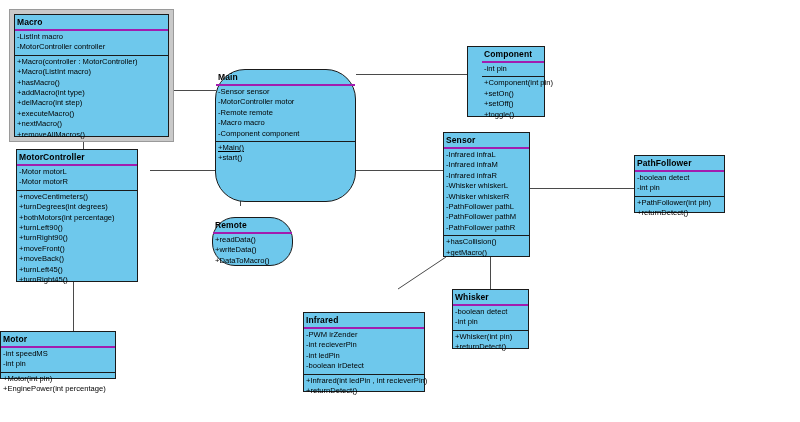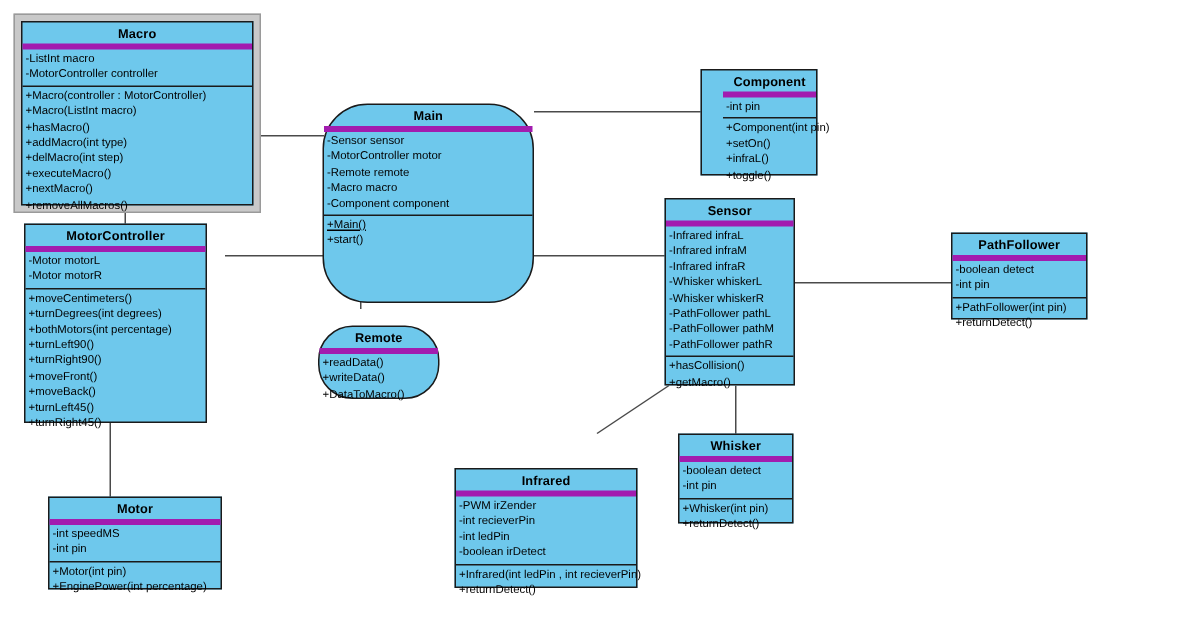--- a/index.html
+++ b/index.html
@@ -17,26 +17,25 @@
   }
   
   .umlclass {
     position: absolute;
     box-sizing: border-box;
     background: #6ec8ec;
     border: 1px solid #1a1a1a;
     z-index: 5;
   }
   .cls-title {
-    text-align: center;
     font-size: 8.5px;
     font-weight: bold;
     color: #000000;
     padding: 2px 2px 2px 2px;
-    border-bottom: 4px solid #a21caf;
+    border-bottom: 2px solid #a21caf;
     line-height: 10px;
     letter-spacing: 0.1px;
   }
   .cls-section {
     padding: 1px 2px 2px 2px;
     border-bottom: 1px solid #1a1a1a;
   }
   .cls-section.last {
     border-bottom: none;
   }
@@ -130,21 +129,21 @@
       <div class="row">+bothMotors(int percentage)</div>
       <div class="row">+turnLeft90()</div>
       <div class="row">+turnRight90()</div>
       <div class="row">+moveFront()</div>
       <div class="row">+moveBack()</div>
       <div class="row">+turnLeft45()</div>
       <div class="row">+turnRight45()</div>
     </div>
   </div>
 
-  <div class="umlclass" style="left:32px; top:331px; width:116px; height:62px;">
+  <div class="umlclass" style="left:0; top:331px; width:116px; height:48px;">
     <div class="cls-title">Motor</div>
     <div class="cls-section">
       <div class="row">-int speedMS</div>
       <div class="row">-int pin</div>
     </div>
     <div class="cls-section last">
       <div class="row">+Motor(int pin)</div>
       <div class="row">+EnginePower(int percentage)</div>
     </div>
   </div>
@@ -174,21 +173,21 @@
   </div>
 
   <div class="umlclass" style="left:467px; top:46px; width:78px; height:71px;padding-left:14px;">
     <div class="cls-title">Component</div>
     <div class="cls-section">
       <div class="row">-int pin</div>
     </div>
     <div class="cls-section last">
       <div class="row">+Component(int pin)</div>
       <div class="row">+setOn()</div>
-      <div class="row">+infraL()</div>
+      <div class="row">+setOff()</div>
       <div class="row">+toggle()</div>
     </div>
   </div>
 
   <div class="umlclass" style="left:443px; top:132px; width:87px; height:125px;">
     <div class="cls-title">Sensor</div>
     <div class="cls-section">
       <div class="row">-Infrared infraL</div>
       <div class="row">-Infrared infraM</div>
       <div class="row">-Infrared infraR</div>

